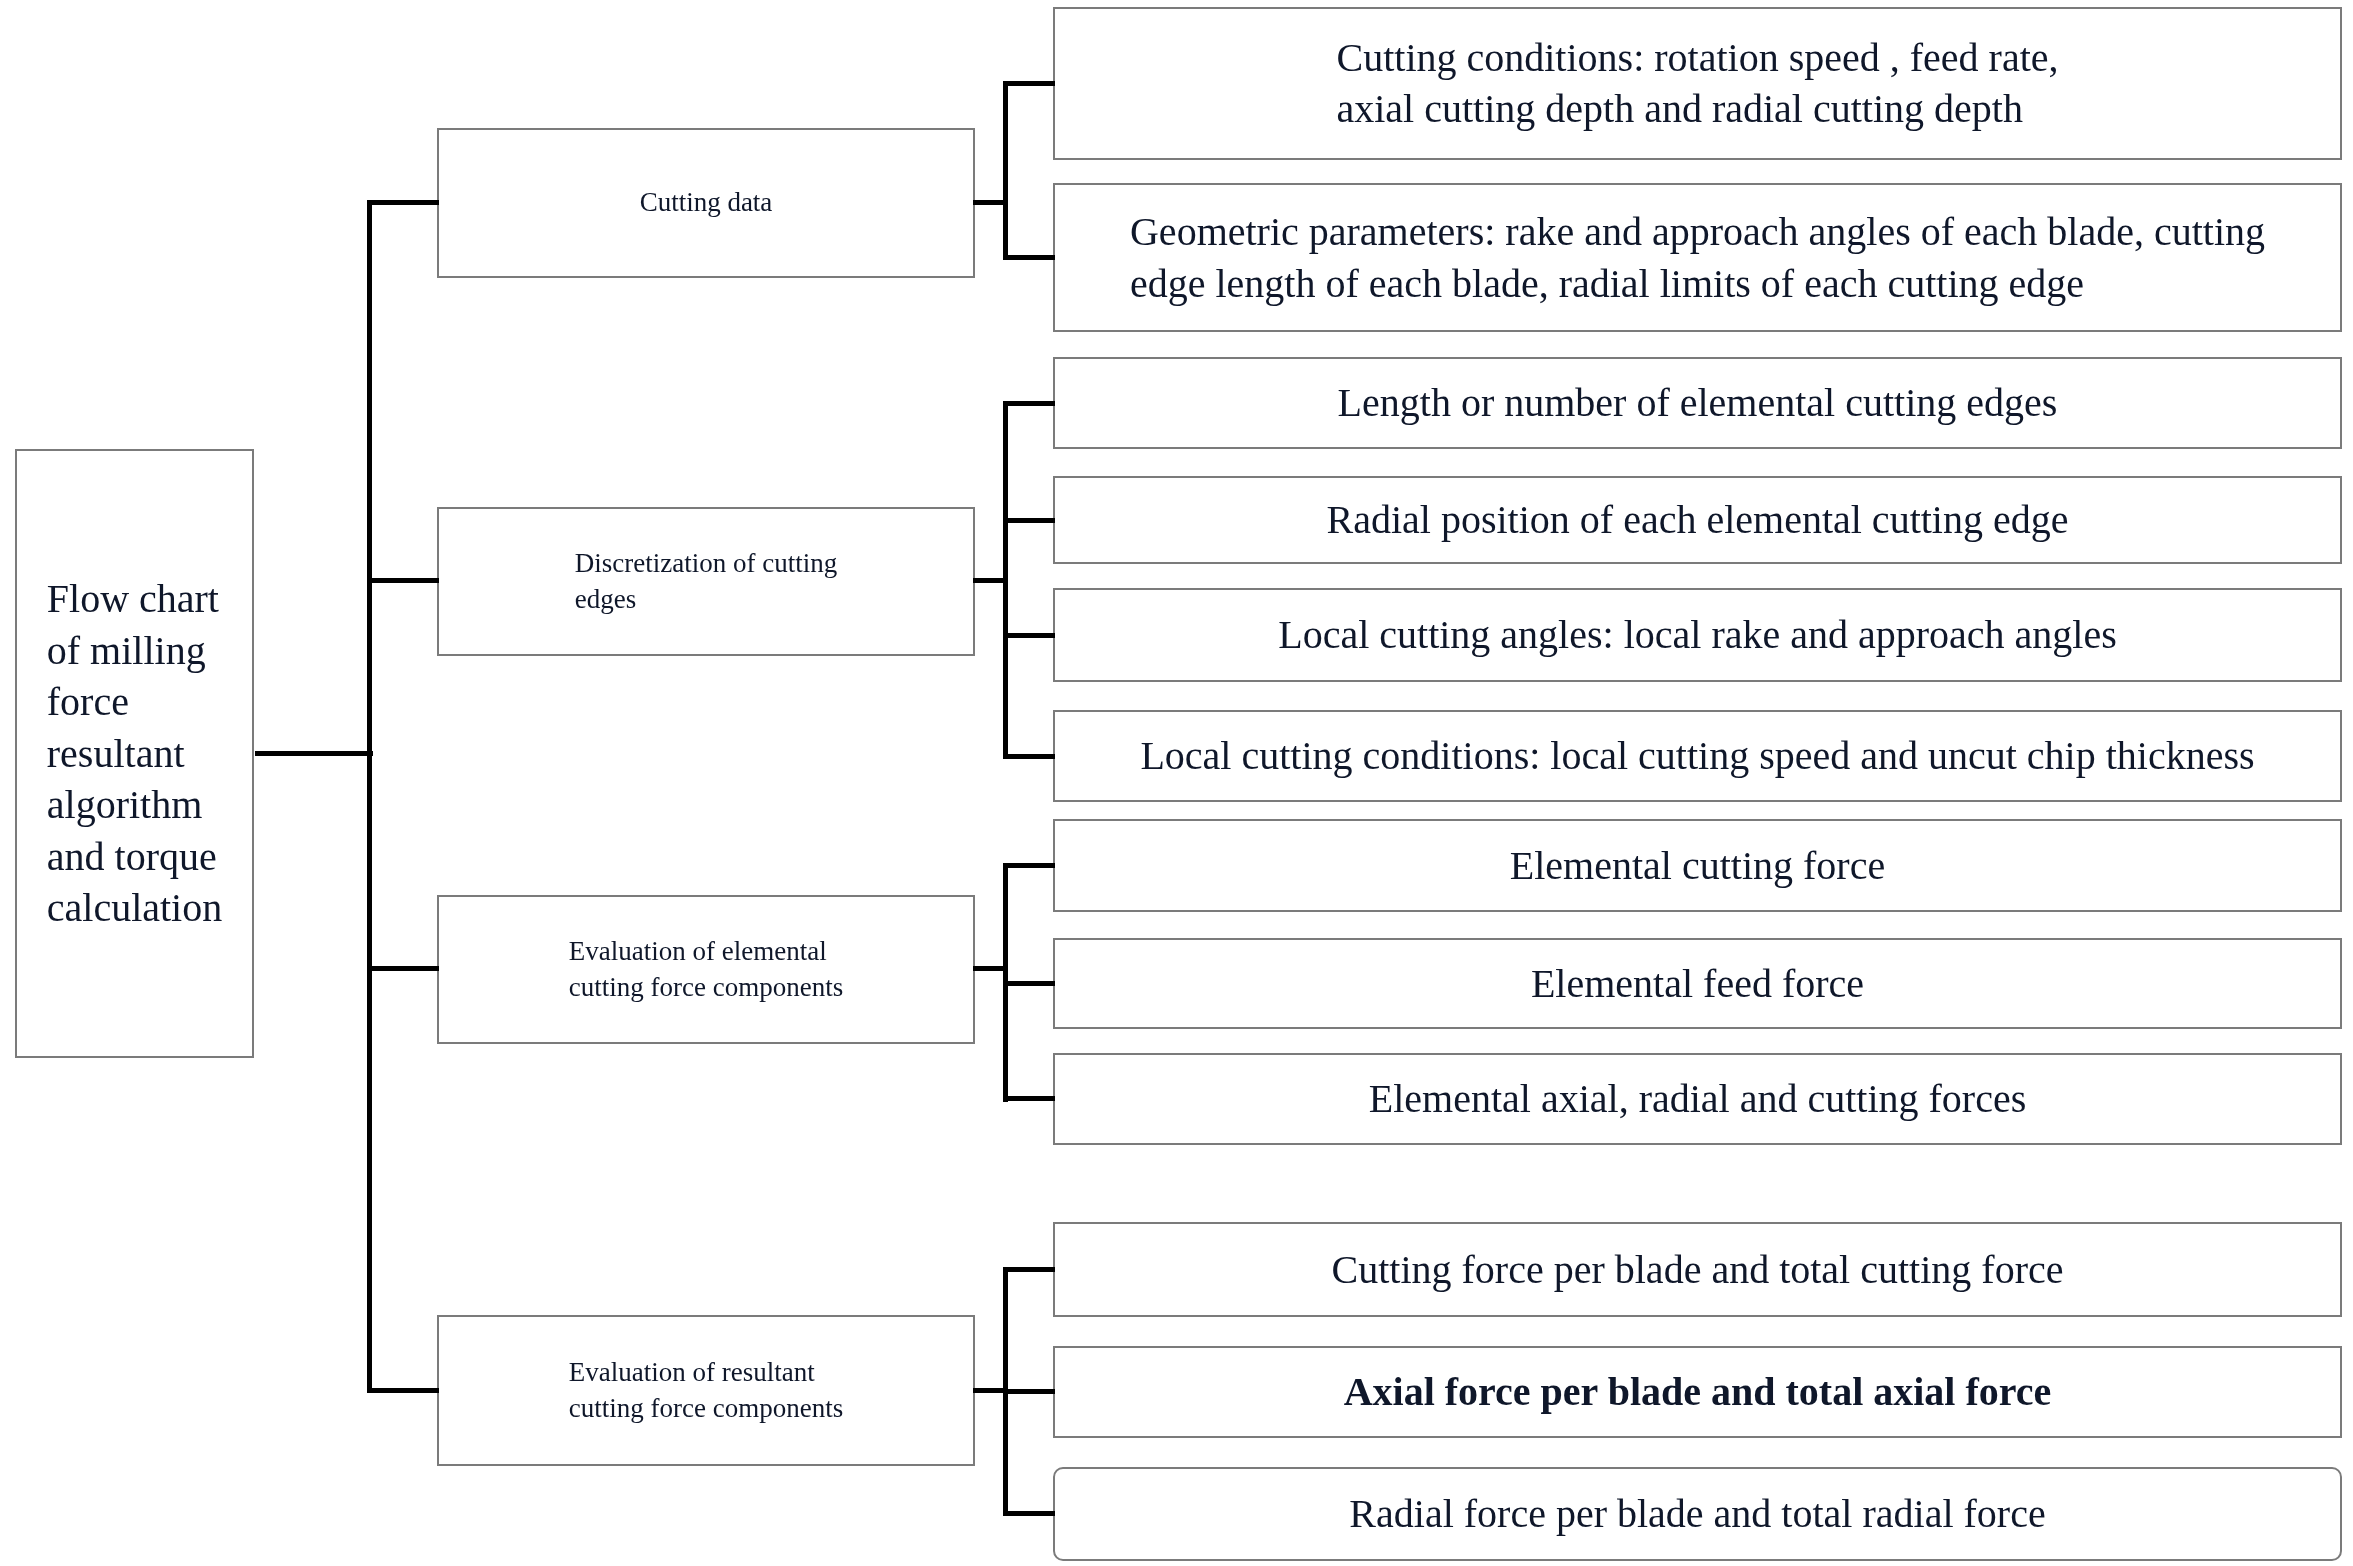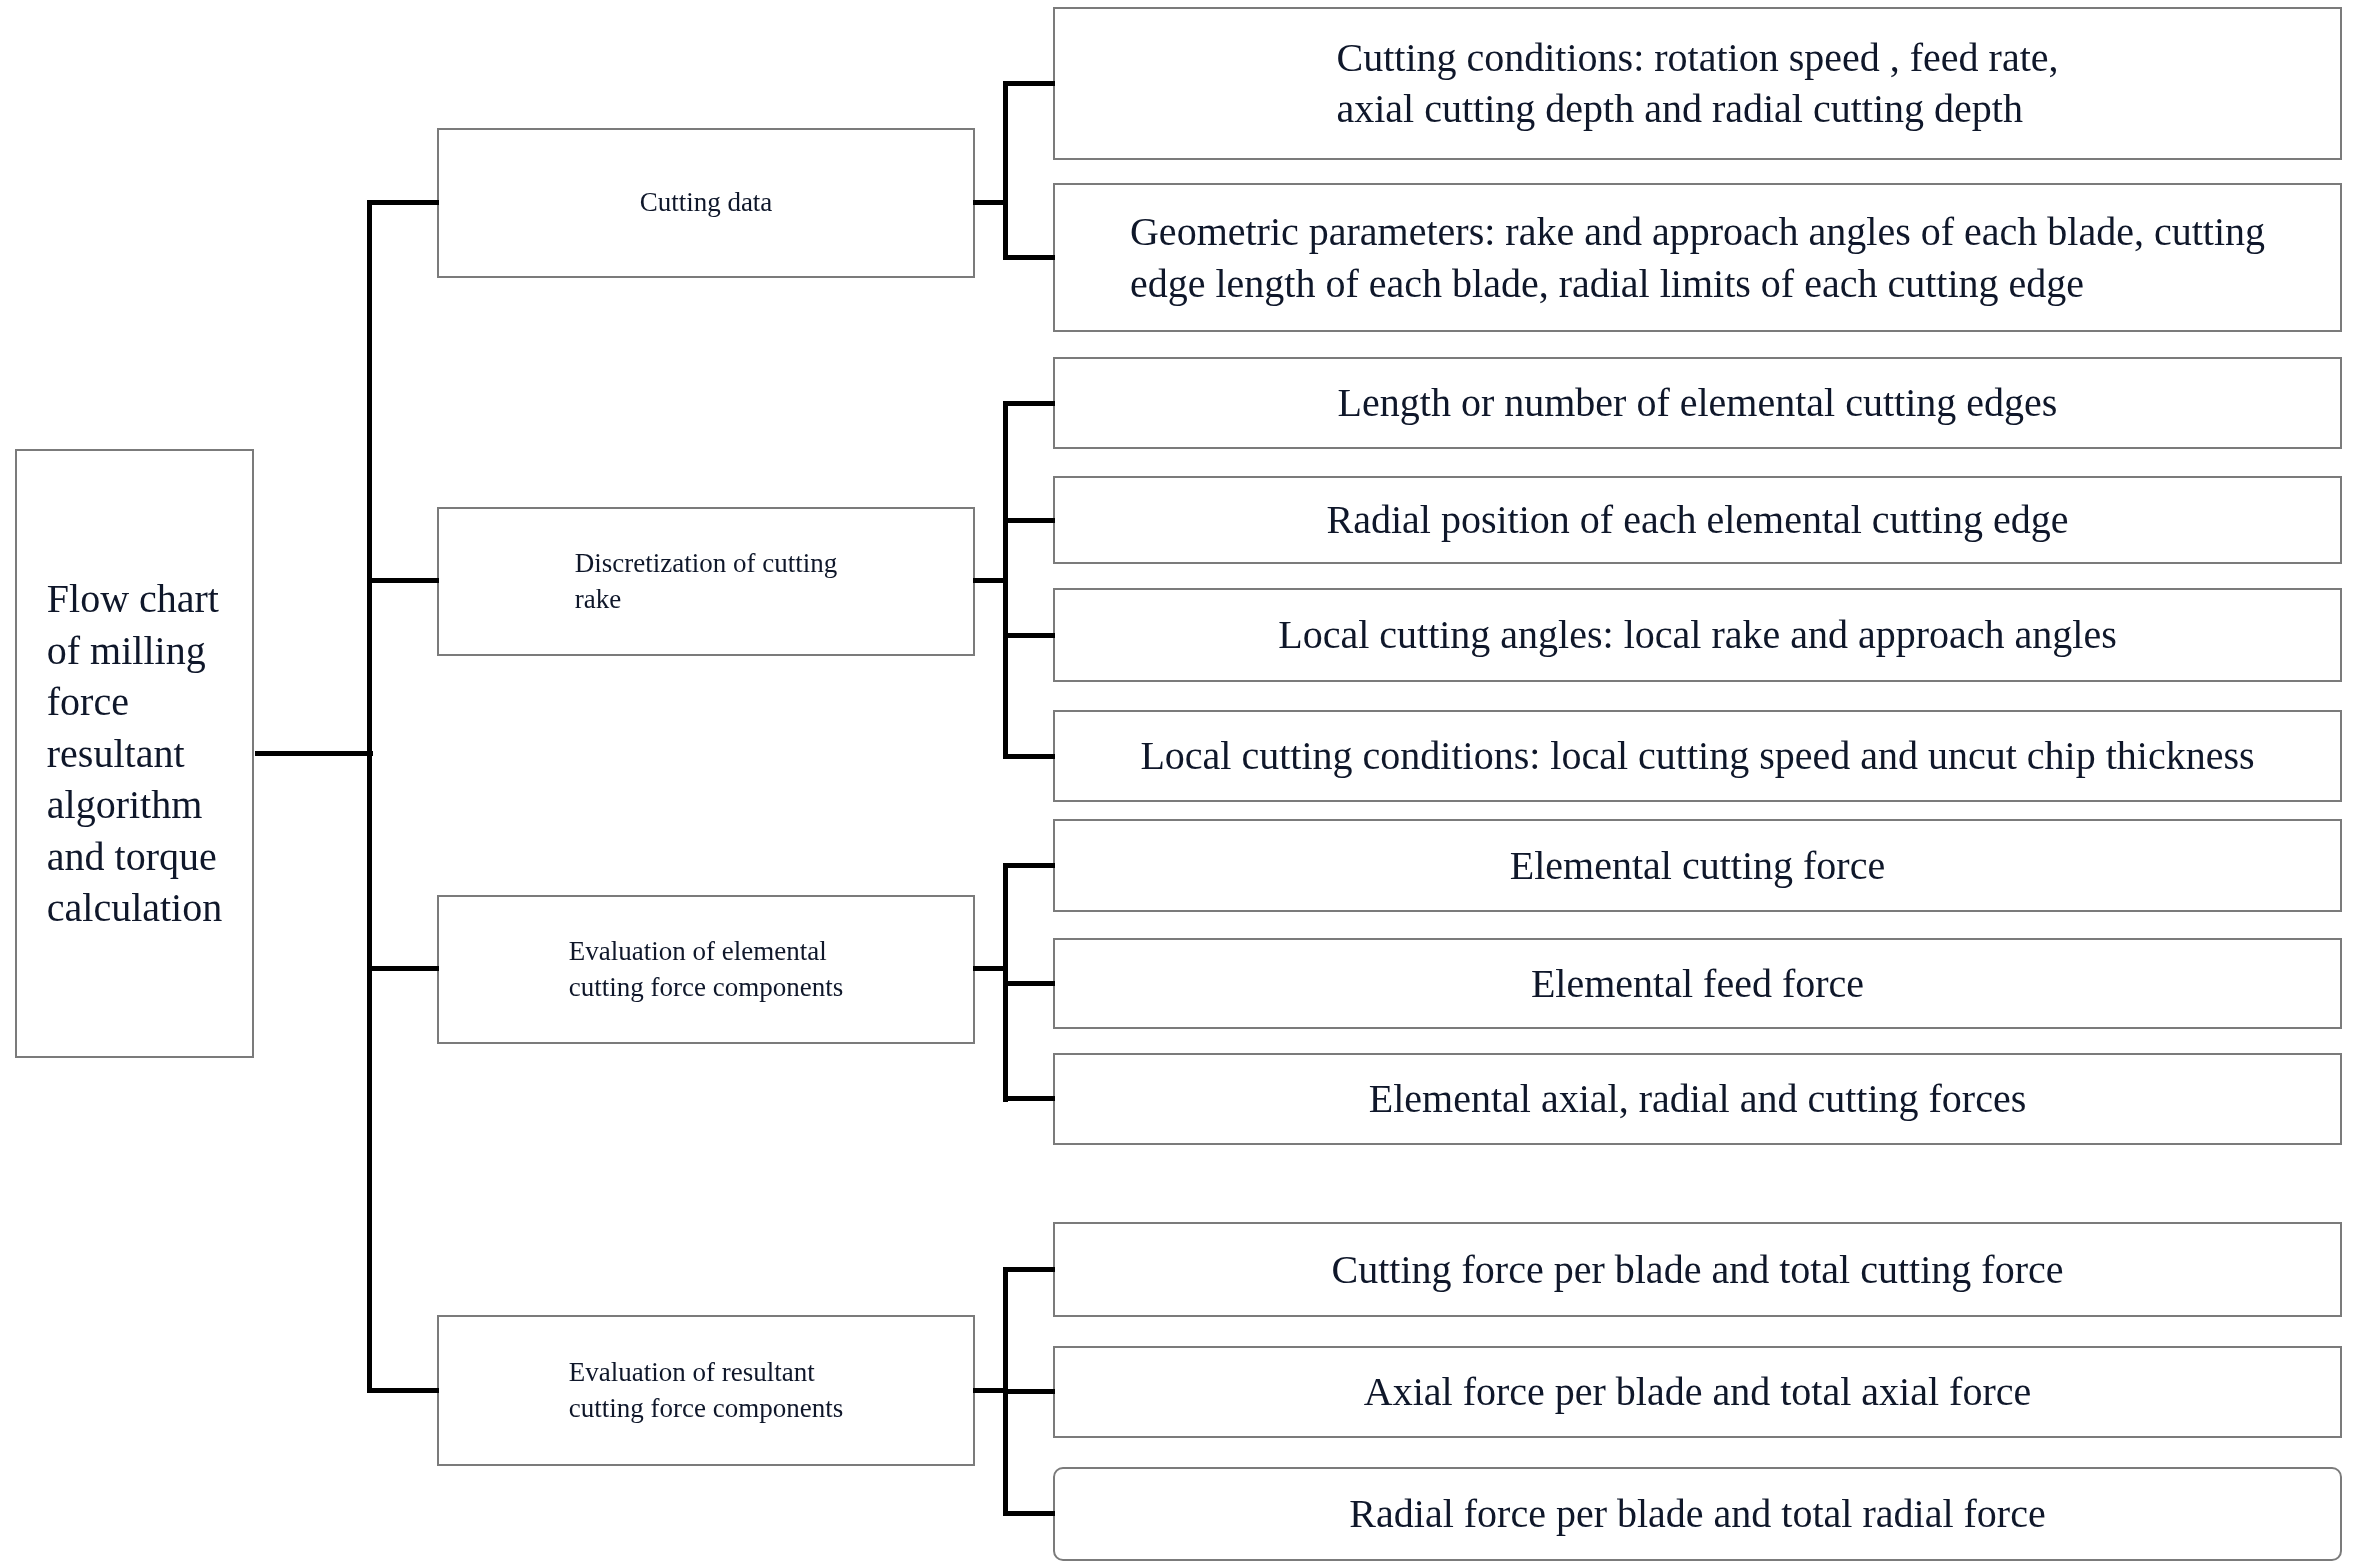--- a/index.html
+++ b/index.html
@@ -26,42 +26,42 @@
   <div class="box root-box" style="left:15px; top:449px; width:239px; height:609px;">Flow chart
 of milling
 force
 resultant
 algorithm
 and torque
 calculation</div>
 
   <div class="box group-box" style="left:437px; top:128px; width:538px; height:150px;">Cutting data</div>
   <div class="box group-box" style="left:437px; top:507px; width:538px; height:149px;">Discretization of cutting
-rake</div>
+edges</div>
   <div class="box group-box" style="left:437px; top:895px; width:538px; height:149px;font-family:Liberation Serif, serif;">Evaluation of elemental
 cutting force components</div>
   <div class="box group-box" style="left:437px; top:1315px; width:538px; height:151px;">Evaluation of resultant
 cutting force components</div>
 
   <div class="box leaf-box" style="left:1053px; top:6.7px; width:1289px; height:153px;">Cutting conditions: rotation speed , feed rate,
 axial cutting depth and radial cutting depth</div>
   <div class="box leaf-box" style="left:1053px; top:183px; width:1289px; height:149px;">Geometric parameters: rake and approach angles of each blade, cutting
 edge length of each blade, radial limits of each cutting edge</div>
 
   <div class="box leaf-box" style="left:1053px; top:357px; width:1289px; height:92px;">Length or number of elemental cutting edges</div>
   <div class="box leaf-box" style="left:1053px; top:476px; width:1289px; height:88px;">Radial position of each elemental cutting edge</div>
   <div class="box leaf-box" style="left:1053px; top:588px; width:1289px; height:94px;">Local cutting angles: local rake and approach angles</div>
   <div class="box leaf-box" style="left:1053px; top:710px; width:1289px; height:92px;">Local cutting conditions: local cutting speed and uncut chip thickness</div>
 
   <div class="box leaf-box" style="left:1053px; top:819px; width:1289px; height:93px;">Elemental cutting force</div>
   <div class="box leaf-box" style="left:1053px; top:938px; width:1289px; height:91px;">Elemental feed force</div>
   <div class="box leaf-box" style="left:1053px; top:1053px; width:1289px; height:92px;">Elemental axial, radial and cutting forces</div>
 
   <div class="box leaf-box" style="left:1053px; top:1222px; width:1289px; height:95px;">Cutting force per blade and total cutting force</div>
-  <div class="box leaf-box" style="left:1053px; top:1346px; width:1289px; height:92px;">Axial force per blade and total axial force</div>
+  <div class="box leaf-box" style="left:1053px; top:1346px; width:1289px; height:92px;font-weight:bold;">Axial force per blade and total axial force</div>
   <div class="box leaf-box" style="left:1053px; top:1467px; width:1289px; height:94px;border-radius:10px;">Radial force per blade and total radial force</div>
 
   <div class="hline" style="left:255px; top:751px; width:118px; height:5px;"></div>
   <div class="vline" style="left:367px; top:200px; width:5px; height:1193px;"></div>
 
   <div class="hline" style="left:367px; top:200px; width:72px; height:5px;"></div>
   <div class="hline" style="left:367px; top:578px; width:72px; height:5px;"></div>
   <div class="hline" style="left:367px; top:966px; width:72px; height:5px;"></div>
   <div class="hline" style="left:367px; top:1388px; width:72px; height:5px;"></div>
 

